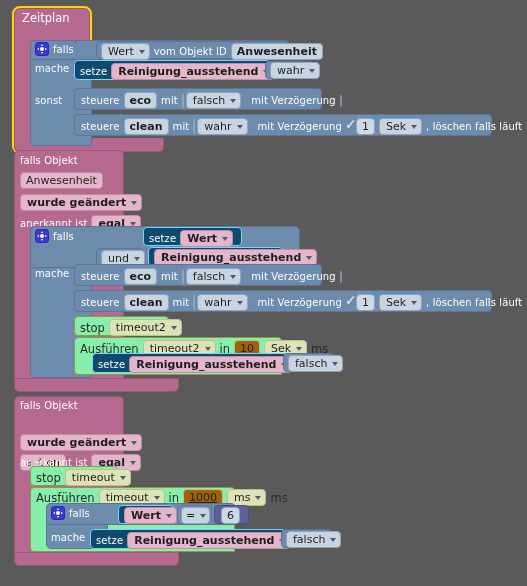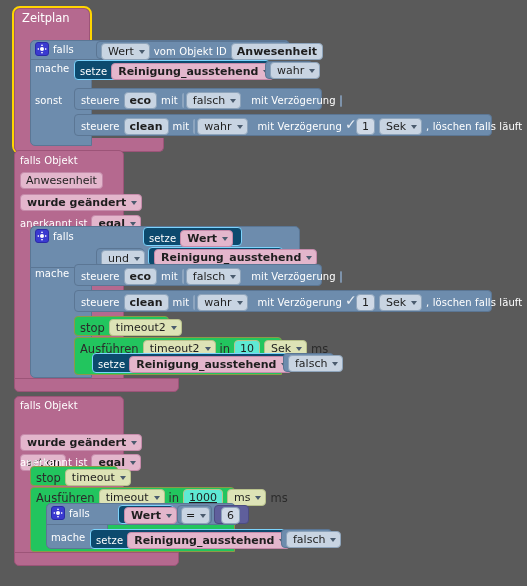--- a/index.html
+++ b/index.html
@@ -15,21 +15,21 @@
     -webkit-font-smoothing:antialiased;
   }
   #canvas { position:absolute; inset:0; }
 
   
   .blk { position:absolute; border-radius:5px; }
 
   .trigger   { background:#b5698f; border:1px solid #9c5478; }
   .control   { background:#6d8cad; border:1px solid #5b7694; }
   .logic     { background:#0c4a6e; border:1px solid #7dd3fc; }
-  .timeouts  { background:#22c55e; border:1px solid #8e9946; }
+  .timeouts  { background:#86efac; border:1px solid #8e9946; }
   .math      { background:#5f5f9c; border:1px solid #4c4c81; }
 
   
   .selected { outline:2px solid #ffd500; outline-offset:0px; border-radius:6px; }
 
   
   .row { display:flex; align-items:center; gap:4px; white-space:nowrap; }
   .lbl { color:#ffffff; font-size:10px; letter-spacing:.1px; }
   .lbl-dark { color:#2b2b2b; font-size:11.5px; }
 
@@ -47,21 +47,21 @@
   .caret {
     width:0;height:0;border-left:3px solid transparent;border-right:3px solid transparent;
     border-top:4px solid #4a5b6e; display:inline-block; margin-left:1px;
   }
   .static-field {
     display:inline-flex;align-items:center;
     background:#c8d4e2;color:#1e1e1e;border:1px solid #8ea4bb;border-radius:4px;
     padding:1px 5px;font-size:11px;line-height:14px;height:17px; font-weight:bold;
   }
   .static-field.pinkfield{background:#e3b6cc;border-color:#c58aaa;font-weight:normal;}
-  .static-field.olivefield{background:#5eead4;border-color:#b9c28c;font-weight:normal;text-decoration:underline;}
+  .static-field.olivefield{background:#a16207;border-color:#b9c28c;font-weight:normal;text-decoration:underline;}
   .static-field.num{background:#cfd9e6;border-color:#8ea4bb;font-weight:normal;}
 
   .chk {
     width:12px;height:12px;border-radius:2px;background:#9fb2c6;border:1px solid #7e93ab;
     display:inline-block; position:relative; vertical-align:middle;
   }
   .chk.on { background:transparent;border:none; }
   .chk.on:after{
     content:"\2713"; position:absolute; left:-1px; top:-5px;
     font-size:14px; color:#e9eef4;

